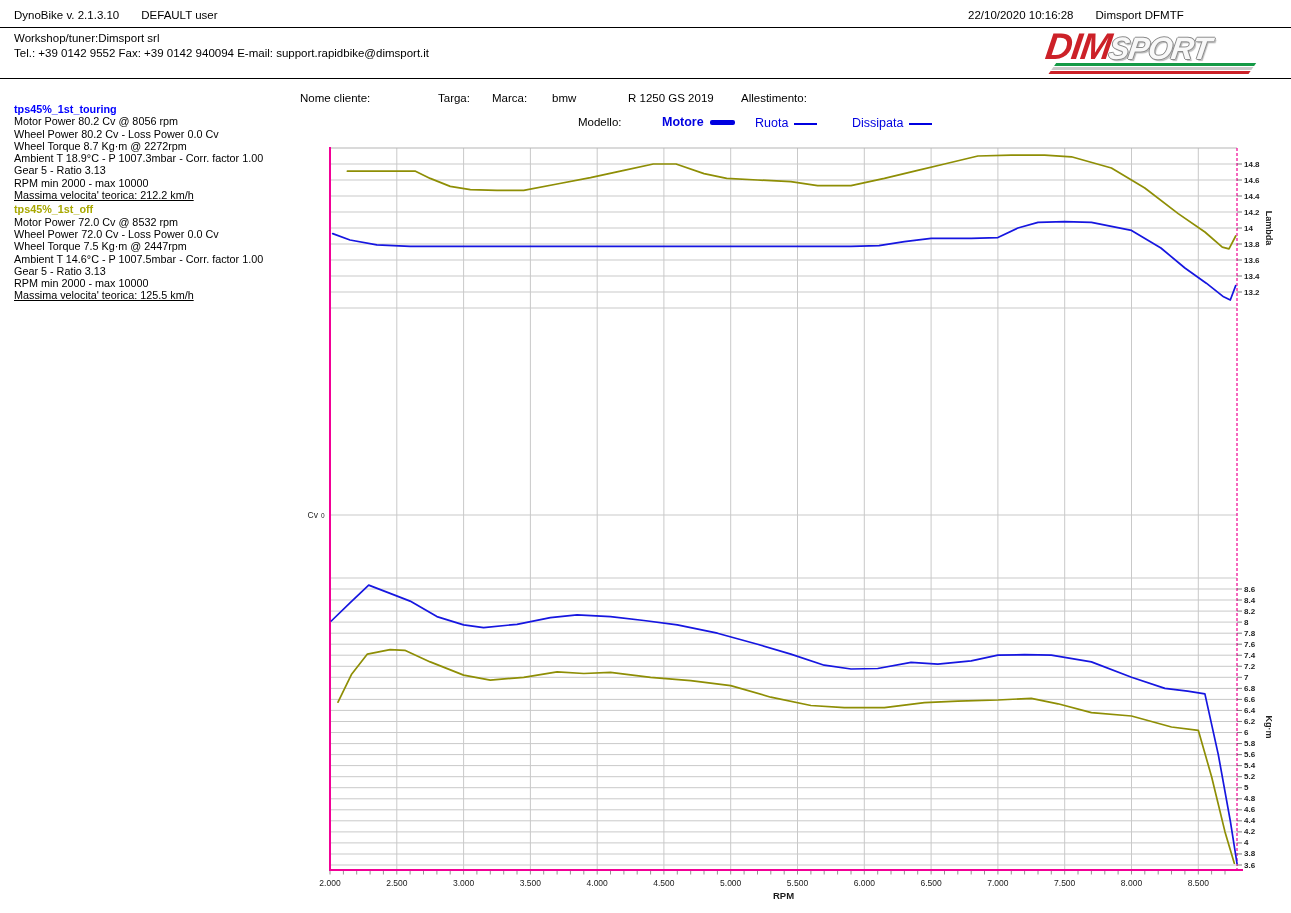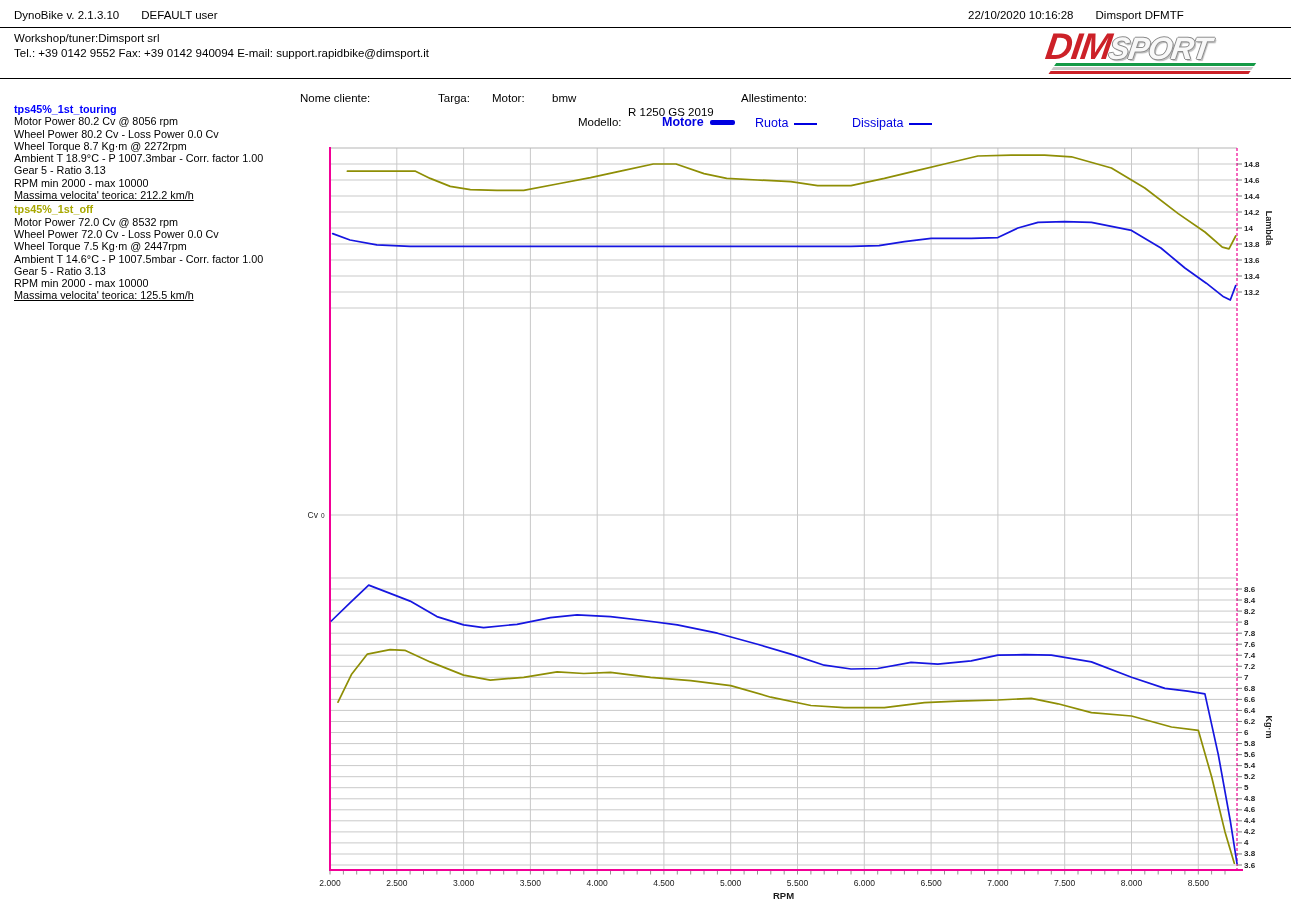--- a/index.html
+++ b/index.html
@@ -301,24 +301,24 @@
     <div class="stripe" id="stripe0" style="background: rgb(21, 154, 70);"></div>
     <div class="stripe" id="stripe1" style="background: rgb(201, 201, 201);"></div>
     <div class="stripe" id="stripe2" style="background: rgb(204, 33, 40);"></div>
   </div>
 </div>
 <div class="hline" style="top:78px;"></div>
 
 <div class="abs" id="vehicle-row">
   <span style="left:300px;">Nome cliente:</span>
   <span style="left:438px;">Targa:</span>
-  <span style="left:492px;">Motor:</span>
+  <span style="left:492px;">Marca:</span>
   <span style="left:552px;">bmw</span>
   <span style="left:578px;margin-top:24px;">Modello:</span>
-  <span style="left:628px;margin-top:14px;">R 1250 GS 2019</span>
+  <span style="left:628px;">R 1250 GS 2019</span>
   <span style="left:741px;">Allestimento:</span>
 </div>
 
 <div class="abs legend-item" style="left:662px;top:115px;font-weight:bold;">
   <span>Motore</span><span class="sw sw-thick"></span>
 </div>
 <div class="abs legend-item" style="left:755px;top:116px;">
   <span>Ruota</span><span class="sw sw-thin"></span>
 </div>
 <div class="abs legend-item" style="left:852px;top:116px;">

